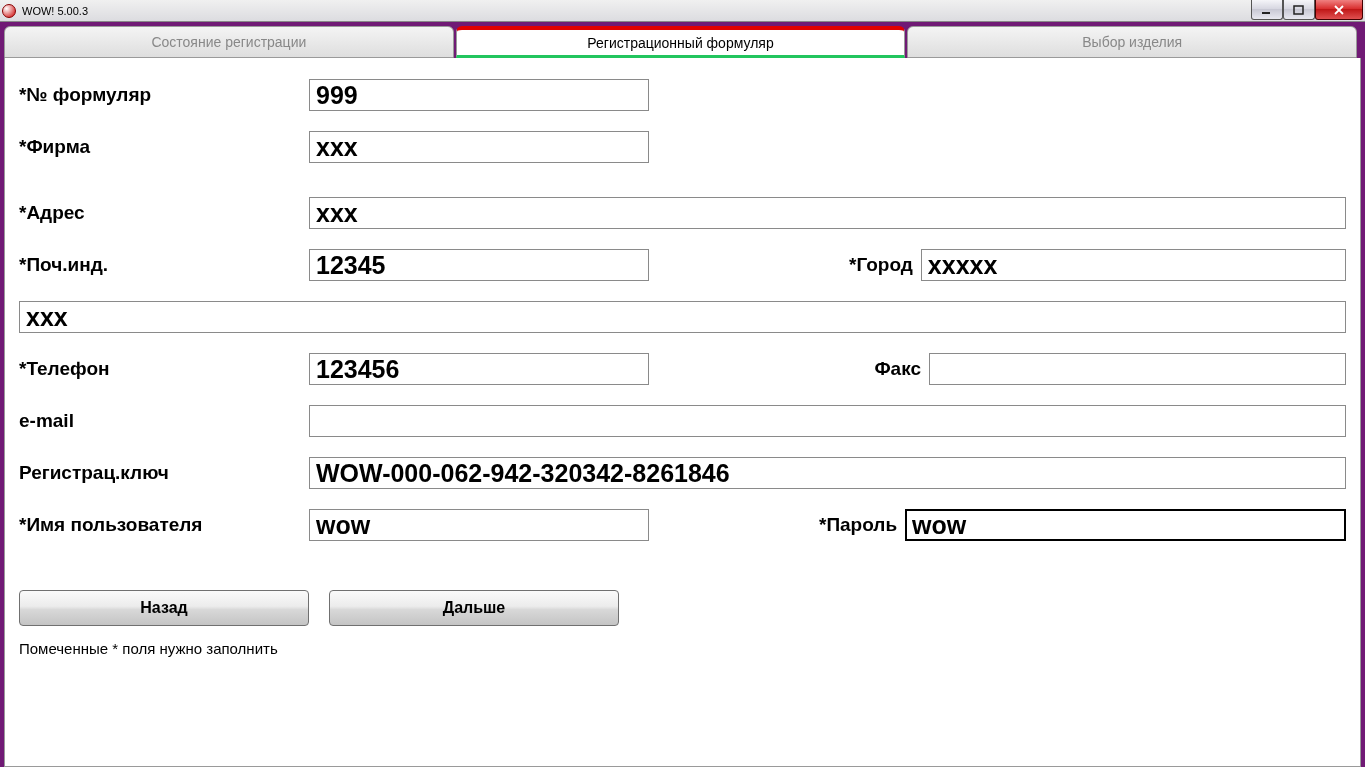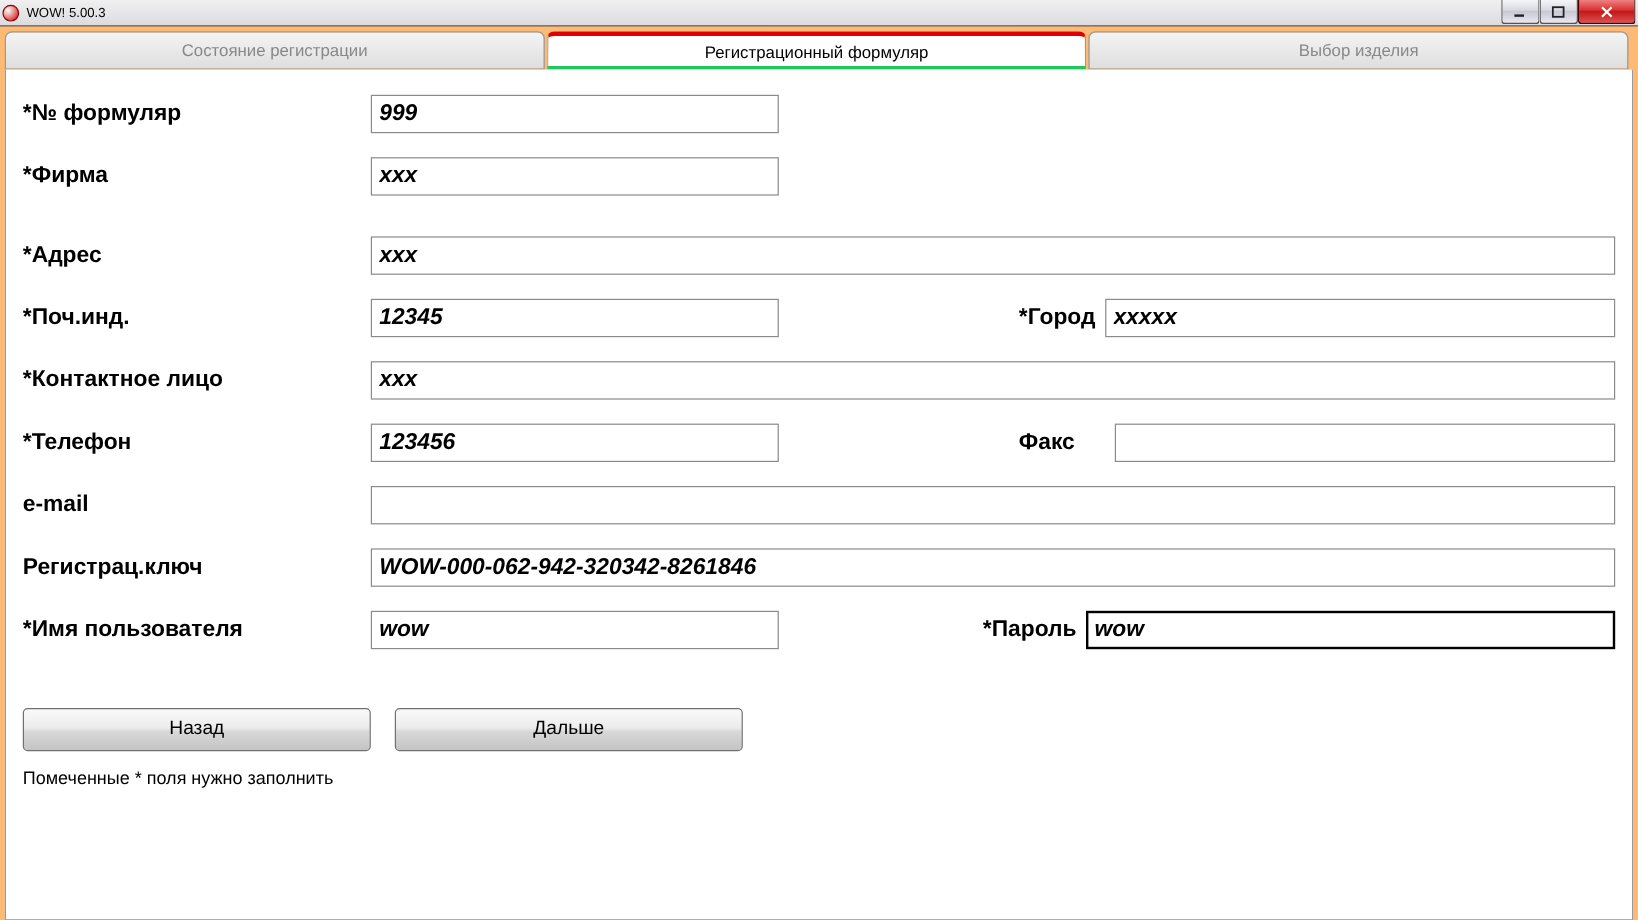--- a/index.html
+++ b/index.html
@@ -39,21 +39,21 @@
     cursor: default;
   }
   .winbtn.close {
     width: 48px;
     background: linear-gradient(to bottom, #f08080 0%, #d93030 45%, #c01818 50%, #e05050 100%);
     border-color: #400;
   }
   .winbtn svg { width: 12px; height: 10px; }
 
   .app-body {
-    background: #fdba74;
+    background: #701a75;
     height: 745px;
     padding: 4px 4px 0 4px;
   }
 
   .tabs {
     display: flex;
     height: 32px;
   }
   .tab {
     flex: 1;
@@ -95,50 +95,50 @@
   .row.tall { margin-bottom: 32px; }
   .lbl {
     font-size: 19px;
     font-weight: bold;
     width: 290px;
     flex-shrink: 0;
   }
   .lbl2 {
     font-size: 19px;
     font-weight: bold;
+    text-align: right;
     padding-right: 8px;
     flex-shrink: 0;
   }
   input.txt {
     height: 32px;
     border: 1px solid #8a8a8a;
-    font-size: 19px;
+    font-size: 25px;
     font-weight: bold;
     padding: 2px 6px;
     font-family: Verdana, Geneva, sans-serif;
     background: #fff;
-    font-style: italic;
   }
   .w340 { width: 340px; }
   .wfull { flex: 1; }
   .gap { width: 200px; }
 
   .btnrow {
     display: flex;
     margin-top: 48px;
   }
   .btn {
     width: 290px;
     height: 36px;
     margin-right: 20px;
     border: 1px solid #707070;
     border-radius: 4px;
     background: linear-gradient(to bottom, #fafafa 0%, #ececec 45%, #d8d8d8 55%, #c4c4c4 100%);
     font-size: 16px;
-    font-weight: normal;
+    font-weight: bold;
     font-family: Verdana, Geneva, sans-serif;
     cursor: default;
   }
 
   .hint {
     font-size: 15px;
     font-weight: normal;
     margin-top: 14px;
   }
 </style>
@@ -194,21 +194,20 @@
 
     <div class="row">
       <div class="lbl">*Поч.инд.</div>
       <input class="txt w340" value="12345" style="">
       <div class="gap"></div>
       <div class="lbl2">*Город</div>
       <input class="txt wfull" value="xxxxx" style="">
     </div>
 
     <div class="row">
-      <div class="lbl">*Контактное лицо</div>
       <input class="txt wfull" value="xxx" style="">
     </div>
 
     <div class="row">
       <div class="lbl">*Телефон</div>
       <input class="txt w340" value="123456" style="">
       <div class="gap"></div>
       <div class="lbl2" style="width:80px">Факс</div>
       <input class="txt wfull" value="" style="">
     </div>

